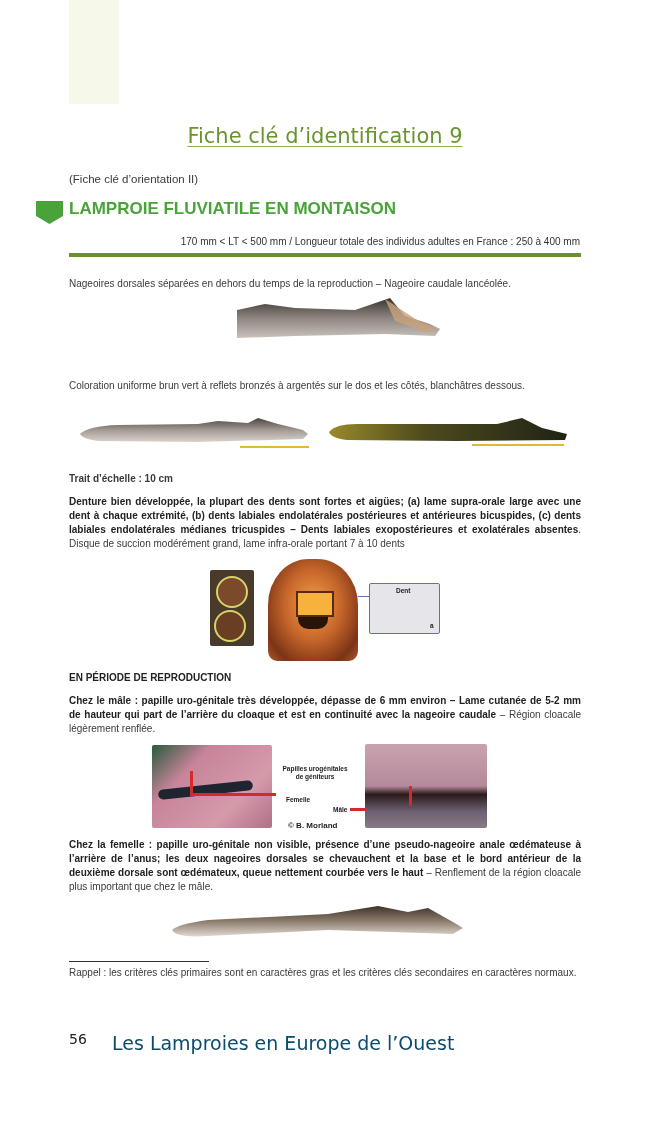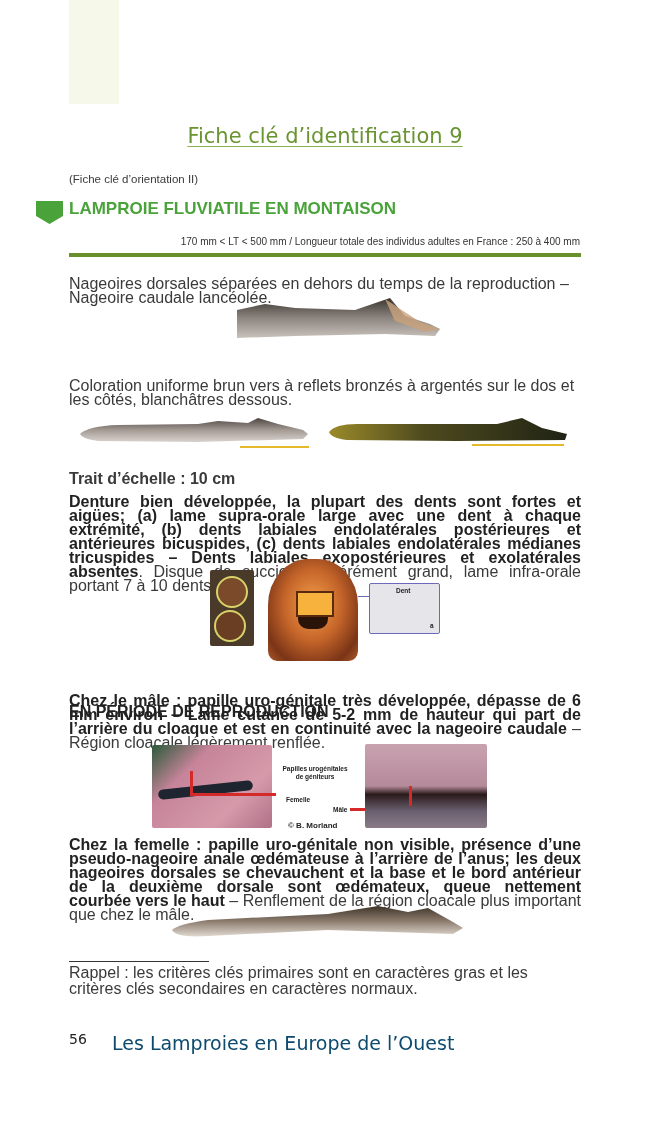--- a/index.html
+++ b/index.html
@@ -2,22 +2,22 @@
 <html><head>
 <meta charset="utf-8">
 <style>
   html, body { margin: 0; padding: 0; }
   body { width: 650px; height: 1138px; background: #ffffff; position: relative; overflow: hidden;
          font-family: "Liberation Sans", sans-serif; color: #333; }
   .tab-block { position: absolute; left: 69px; top: 0; width: 50px; height: 104px; background: #f6f8ea; }
   .title { position: absolute; left: 0; width: 650px; top: 124px; text-align: center; font-family: "DejaVu Sans", sans-serif;
            font-size: 21px; color: #6a9431; }
   .title span { text-decoration: underline; text-decoration-color: #8bb04a; text-underline-offset: 3px; text-decoration-thickness: 1px; }
-  .txt { position: absolute; left: 69px; width: 512px; font-size: 16px; line-height: 14px; color: #3a3a3a; }
-  .bold { font-weight: bold; color: #222; margin-top: 34px; }
+  .txt { position: absolute; left: 69px; width: 512px; font-size: 10px; line-height: 14px; color: #3a3a3a; }
+  .bold { font-weight: bold; color: #222; }
   .justify { text-align: justify; }
   .orient { top: 172px; font-size: 11.5px; }
   .section-marker { position: absolute; left: 36px; top: 201px; width: 27px; height: 23px; }
   .section-title { position: absolute; left: 69px; top: 199px; font-size: 17px; font-weight: bold; color: #4aa33a; }
   .size-line { position: absolute; left: 0; width: 580px; top: 236px; text-align: right; font-size: 10px; color: #333; }
   .green-bar { position: absolute; left: 69px; top: 253px; width: 512px; height: 4px; background: #6a8f2d; }
   .img { position: absolute; border-radius: 2px; }
   .scale { position: absolute; height: 2px; background: #e4b92c; }
   .footnote-rule { position: absolute; left: 69px; top: 961px; width: 140px; height: 1px; background: #333; }
   .page-num { position: absolute; left: 69px; top: 1031px; font-family: "DejaVu Sans", sans-serif; font-size: 14px; color: #222; }
@@ -48,21 +48,21 @@
     <linearGradient id="g1" x1="0" y1="0" x2="0" y2="1">
       <stop offset="0" stop-color="#3a3530"></stop>
         <stop offset="0.5" stop-color="#8d8580"></stop>
         <stop offset="1" stop-color="#c9c2bb"></stop>
     </linearGradient>
   </defs>
   <path d="M2,14 L30,8 L60,12 L120,14 L155,2 L170,20 L195,28 L205,33 L200,40 L150,38 L60,40 L2,42 Z" fill="url(#g1)"></path>
   <path d="M150,3 L185,26 L205,33 L190,36 L160,25 Z" fill="#c9a27c" opacity="0.8"></path>
 </svg>
 
-<div class="txt" style="top:379px;">Coloration uniforme brun vers à reflets bronzés à argentés sur le dos et les côtés, blanchâtres dessous.</div>
+<div class="txt" style="top:379px;">Coloration uniforme brun vert à reflets bronzés à argentés sur le dos et les côtés, blanchâtres dessous.</div>
 
 <svg class="img" style="left:78px; top:412px;" width="235" height="40" viewBox="0 0 235 40">
   <defs>
     <linearGradient id="g2" x1="0" y1="0" x2="0" y2="1">
       <stop offset="0" stop-color="#4d4540"></stop>
         <stop offset="0.5" stop-color="#a39a94"></stop>
         <stop offset="1" stop-color="#d9d2cc"></stop>
     </linearGradient>
   </defs>
   <path d="M2,22 Q10,14 40,13 L120,12 L140,9 L170,11 L180,6 L200,12 L225,18 L230,22 L225,27 L120,30 L20,29 Q4,27 2,22 Z" fill="url(#g2)"></path>

